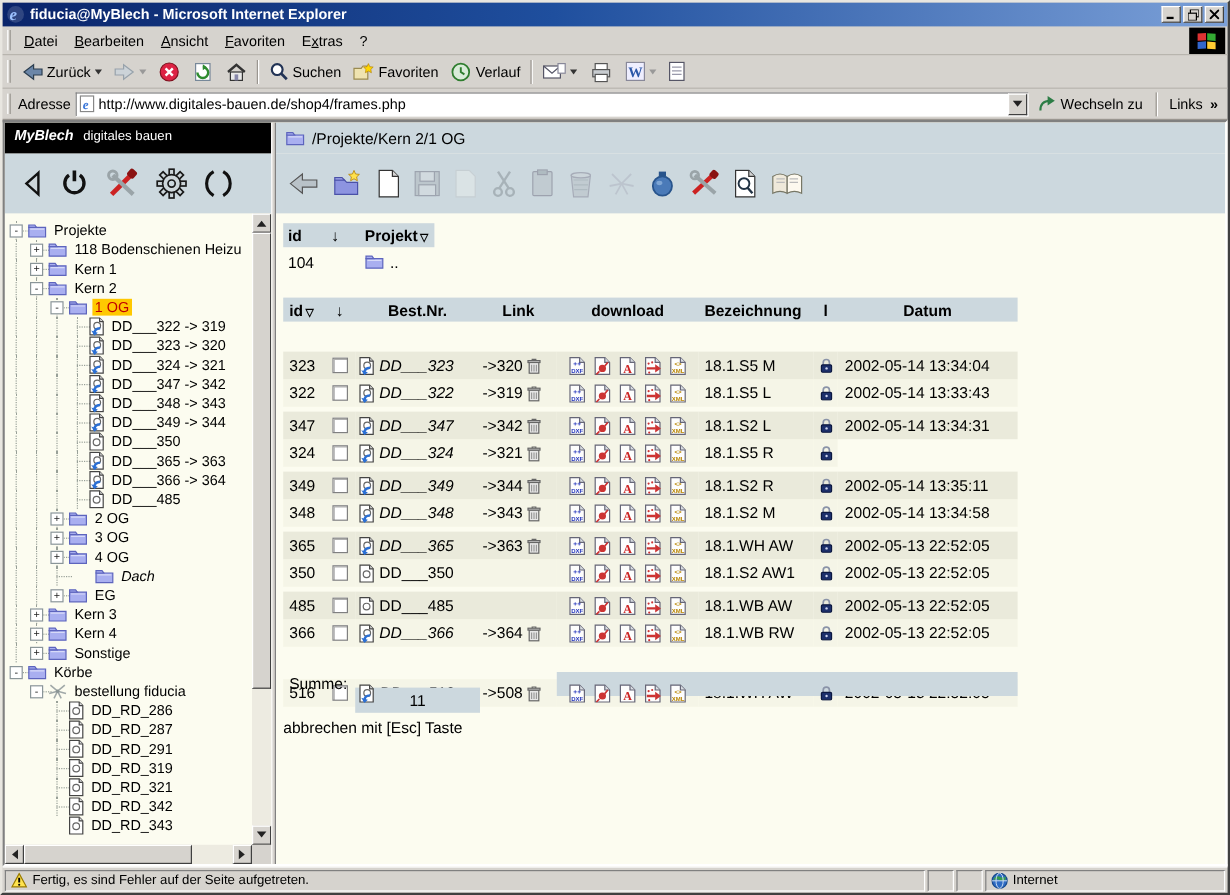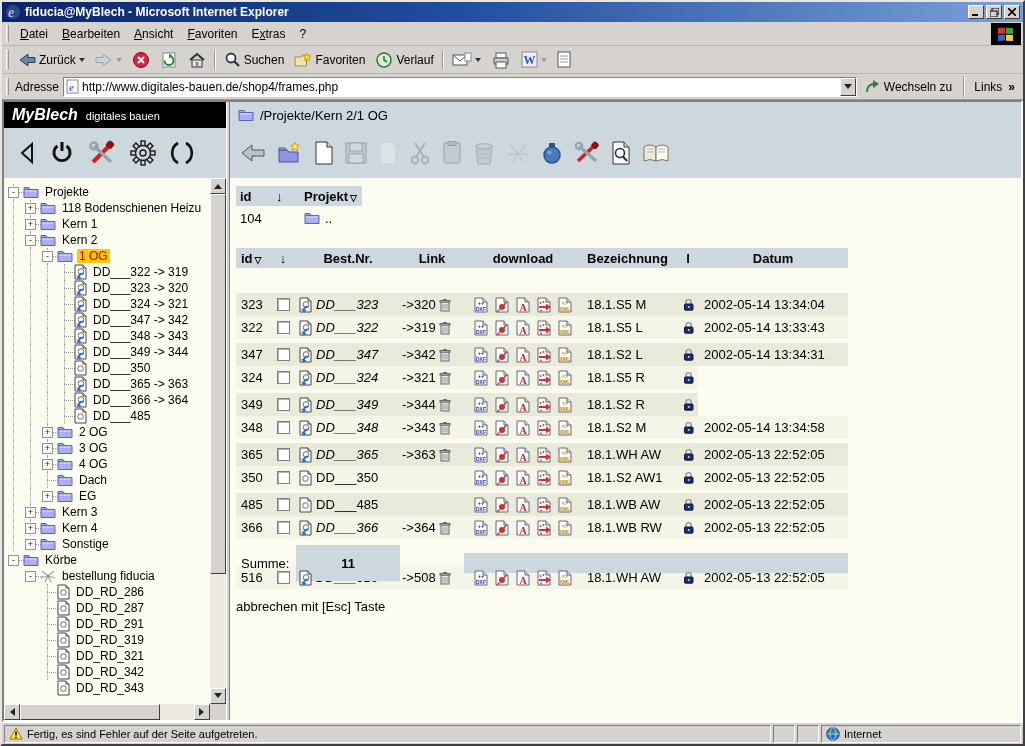--- a/index.html
+++ b/index.html
@@ -46,21 +46,21 @@
     display:flex;align-items:center;justify-content:center;}
   .go-btn{display:flex;align-items:center;gap:4px;font-size:12px;padding:0 8px;}
   .links-lbl{font-size:12px;padding:0 6px;}
   .chev{font-size:12px;font-weight:bold;padding-right:4px;}
   
   .content{flex:1;display:flex;border:2px solid;border-color:#808080 #fff #fff #808080;background:var(--content);overflow:hidden;}
   .left-frame{width:222px;display:flex;flex-direction:column;flex:none;}
   .frame-divider{width:4px;background:var(--chrome);border-left:1px solid #fff;border-right:1px solid #808080;flex:none;}
   .right-frame{flex:1;display:flex;flex-direction:column;min-width:0;}
   .brand-bar{height:26px;background:var(--brand_bg);color:#fff;display:flex;align-items:baseline;gap:8px;padding:4px 0 0 8px;}
-  .brand{font-size:16px;font-weight:bold;font-style:italic;}
+  .brand{font-size:12px;font-weight:bold;font-style:italic;}
   .tagline{font-size:11px;}
   .crumb-bar{height:26px;background:var(--band);display:flex;align-items:center;gap:6px;padding-left:8px;font-size:13px;}
   .app-toolbar{height:50px;background:var(--band);display:flex;align-items:center;gap:14px;padding-left:14px;}
   .app-toolbar.right{gap:11px;padding-left:10px;}
   .aico{display:inline-flex;align-items:center;justify-content:center;}
   .dim45{opacity:.45;} .dim30{opacity:.3;} .dim55{opacity:.55;}
   
   .tree-wrap{flex:1;position:relative;background:var(--content);overflow:hidden;}
   .tree{position:absolute;left:0;top:0;right:16px;bottom:16px;overflow:hidden;padding-top:6px;}
   .titem{position:relative;height:16px;display:flex;align-items:center;white-space:nowrap;font-size:12px;}
@@ -113,21 +113,21 @@
   .cb{width:13px;height:13px;background:#fff;border:1px solid #808080;box-shadow:inset 1px 1px 0 #b0b0b0;}
   .c-best{gap:4px;padding-left:3px;}
   .bn.it{font-style:italic;}
   .c-link{gap:3px;padding-left:2px;}
   .c-dl{gap:5px;justify-content:center;}
   .c-bez{padding-left:5px;}
   .c-lock{justify-content:center;}
   .c-dat{padding-left:6px;}
   .srow{height:22px;align-items:center;margin-top:2px;}
   .srow .lbl{grid-column:1/3;padding-left:5px;}
-  .srow .val{background:var(--band);height:36px;display:flex;align-items:center;justify-content:center;font-weight:bold;}
+  .srow .val{background:var(--band);height:21px;display:flex;align-items:center;justify-content:center;font-weight:normal;margin-top:28px;}
   .srow .gapc{background:var(--content);}
   .srow .bandc{grid-column:5/9;background:var(--band);height:20px;}
   .note{margin-top:32px;font-size:13px;}
   
   .statusbar{height:22px;display:flex;align-items:center;gap:2px;padding:2px;border-top:1px solid #fff;}
   .pane{height:18px;border:1px solid;border-color:#808080 #fff #fff #808080;display:flex;align-items:center;
     font-size:11px;gap:4px;padding:0 4px;background:var(--chrome);}
   .pane.main{flex:1;}
   .pane.sm{width:22px;flex:none;}
   .pane.zone{width:200px;flex:none;}
@@ -635,21 +635,21 @@
               <span class="tg">+</span>
               <span class="ti">
                 <svg width="16" height="14" viewBox="0 0 16 14">
                   <path d="M1 4.5 h14 v8 h-14 z" fill="#a9aff0" stroke="#5d64bd"></path>
                   <path d="M1 4.5 v-2 h5 l1.5 2 z" fill="#a9aff0" stroke="#5d64bd"></path>
                   <path d="M2.2 6 h11.6" stroke="#d7daf8"></path>
                 </svg>
               </span>
               <span class="tlabel">4 OG</span>
             </div>
-            <div class="titem" style="padding-left: 38px;">
+            <div class="titem" style="padding-left: 60px; font-style: italic;">
               <span class="vg" style="left:9px"></span>
               <span class="vg" style="left:26px"></span>
               <span class="vg" style="left:43px"></span>
               <span class="hg" style="left:43px"></span>
               <span class="tgsp"></span>
               <span class="ti">
                 <svg width="16" height="14" viewBox="0 0 16 14">
                   <path d="M1 4.5 h14 v8 h-14 z" fill="#a9aff0" stroke="#5d64bd"></path>
                   <path d="M1 4.5 v-2 h5 l1.5 2 z" fill="#a9aff0" stroke="#5d64bd"></path>
                   <path d="M2.2 6 h11.6" stroke="#d7daf8"></path>
@@ -1493,20 +1493,21 @@
                 <div class="td c-bez">18.1.S2 R</div>
                 <div class="td c-lock">
                   <span class="ti">
                     <svg width="11" height="13" viewBox="0 0 11 13">
                       <path d="M3 6 V4.2 a2.6 2.6 0 0 1 5.2 0 V6" stroke="#8a93a8" stroke-width="1.4" fill="none"></path>
                       <rect x="1.5" y="6" width="8.5" height="6.2" rx="1" fill="#1c2f6b" stroke="#0c1840"></rect>
                       <circle cx="5.8" cy="9" r="1" fill="#cfd6f0"></circle>
                     </svg>
                   </span>
                 </div>
+                <div class="td c-dat">2002-05-14 13:35:11</div>
               </div>
               <div class="trow ra">
                 <div class="td c-id">350</div>
                 <div class="td c-cb">
                   <span class="cb"></span>
                 </div>
                 <div class="td c-best">
                   <span class="ti">
                     <svg width="13" height="16" viewBox="0 0 13 16">
                       <path d="M1 1 h8 l3 3 v11 h-11 z" fill="#fff" stroke="#444"></path>

